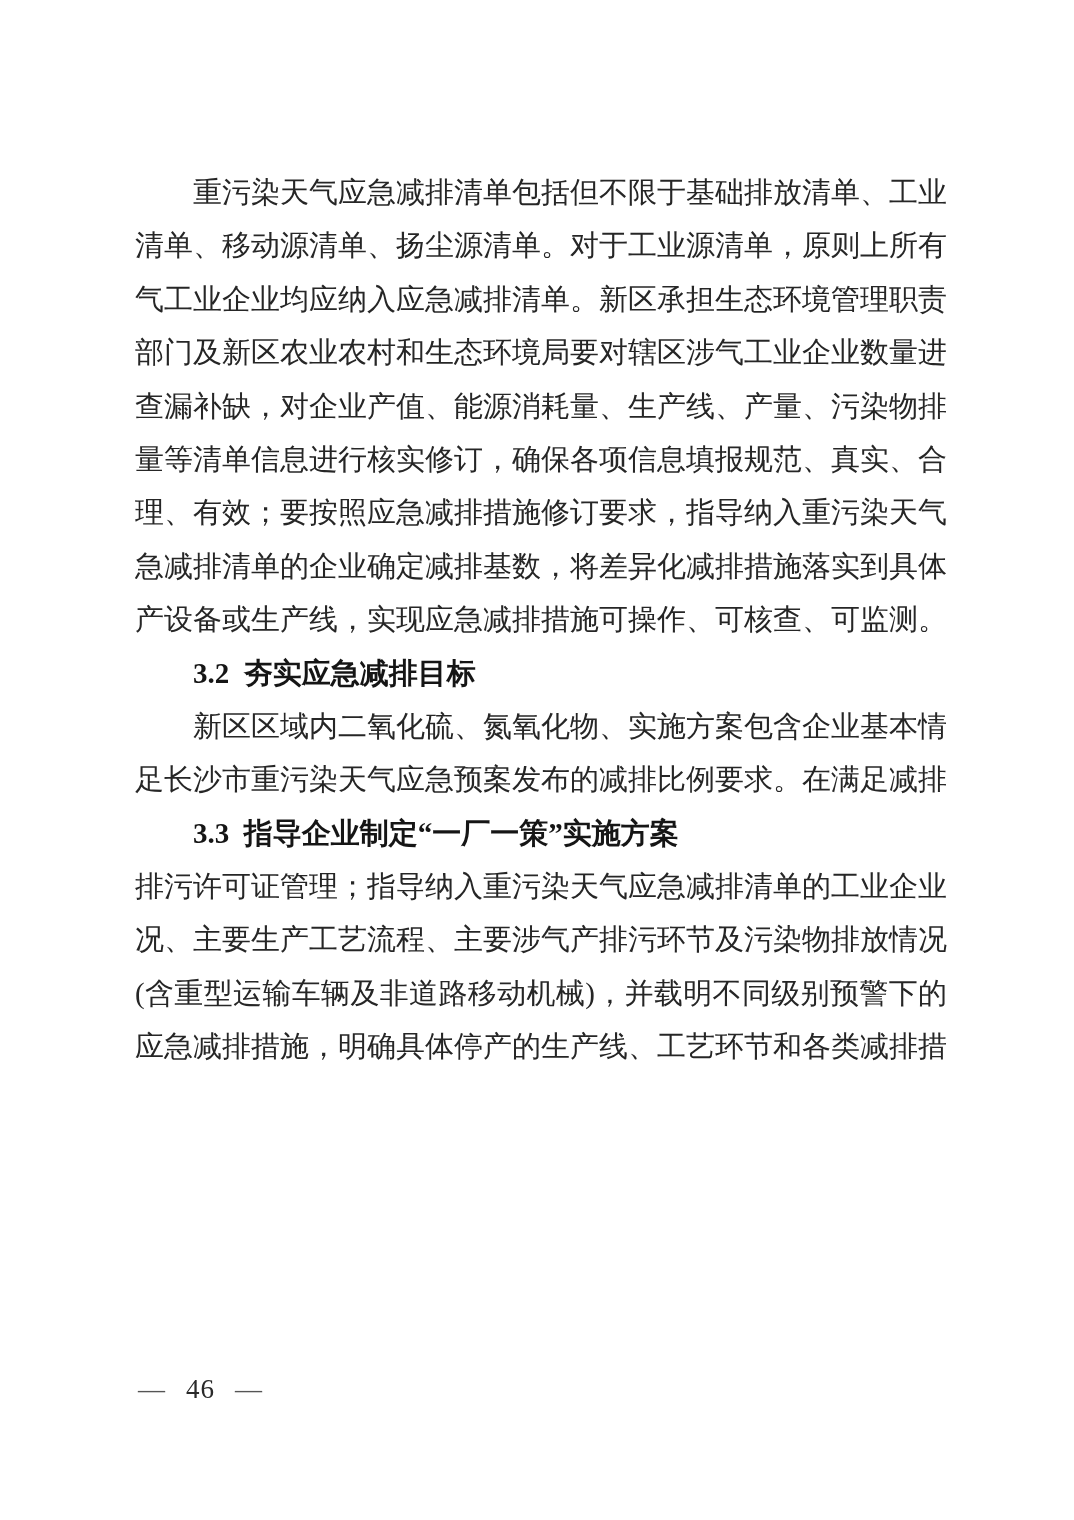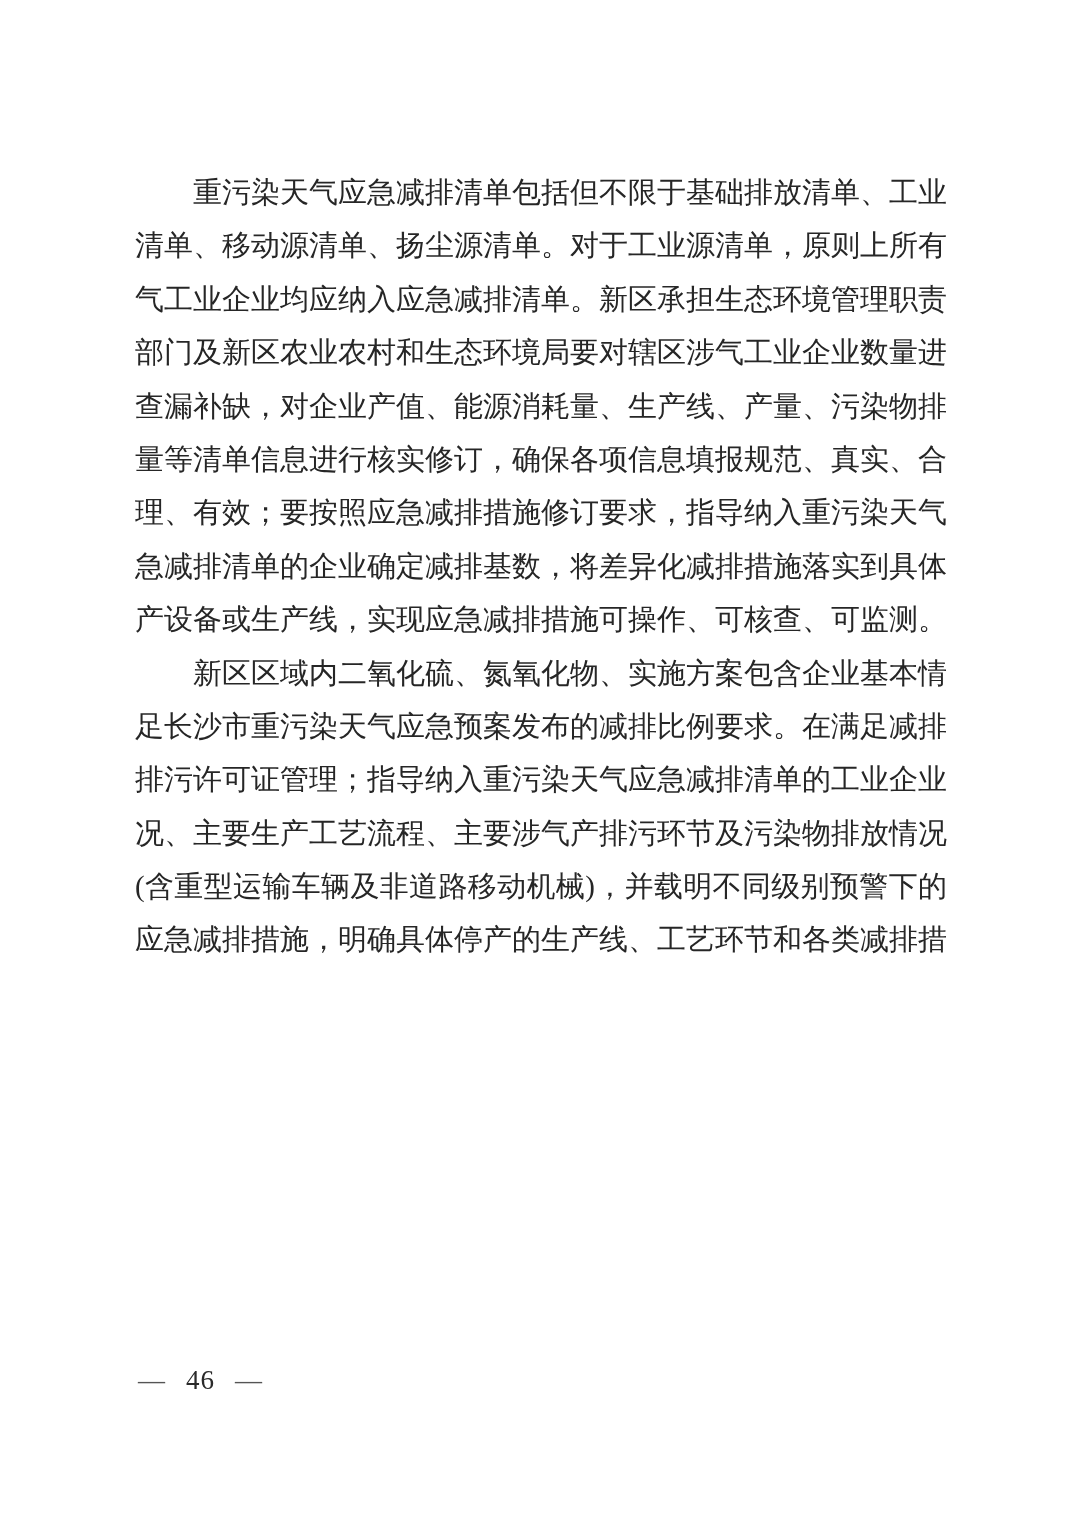--- a/index.html
+++ b/index.html
@@ -38,41 +38,43 @@
     position: absolute;
     left: 138px;
     top: 1355px;
     font-size: 27px;
     line-height: 40px;
     color: #3c3c3c;
     letter-spacing: 1px;
   }
   .footer .pagenum {
     display: inline-block;
-    margin: 5px 20px;
+    margin: 14px 20px;
     color: #2a2a2a;
   }
   .footer .dash { color: #555555; }
 </style>
 </head>
 <body>
 
 <div class="page">
   <div class="content" id="content">
       <div class="line body indent">重污染天气应急减排清单包括但不限于基础排放清单、工业源</div>
       <div class="line body">清单、移动源清单、扬尘源清单。对于工业源清单，原则上所有涉</div>
       <div class="line body">气工业企业均应纳入应急减排清单。新区承担生态环境管理职责的</div>
       <div class="line body">部门及新区农业农村和生态环境局要对辖区涉气工业企业数量进行</div>
       <div class="line body">查漏补缺，对企业产值、能源消耗量、生产线、产量、污染物排放</div>
       <div class="line body">量等清单信息进行核实修订，确保各项信息填报规范、真实、合</div>
       <div class="line body">理、有效；要按照应急减排措施修订要求，指导纳入重污染天气应</div>
       <div class="line body">急减排清单的企业确定减排基数，将差异化减排措施落实到具体生</div>
       <div class="line body last">产设备或生产线，实现应急减排措施可操作、可核查、可监测。</div>
+      <div class="line heading indent last">3.2  夯实应急减排目标</div>
       <div class="line body indent">新区区域内二氧化硫、氮氧化物、实施方案包含企业基本情</div>
       <div class="line body">足长沙市重污染天气应急预案发布的减排比例要求。在满足减排</div>
+      <div class="line heading indent last">3.3  指导企业制定“一厂一策”实施方案</div>
       <div class="line body">排污许可证管理；指导纳入重污染天气应急减排清单的工业企业</div>
       <div class="line body">况、主要生产工艺流程、主要涉气产排污环节及污染物排放情况</div>
       <div class="line body">(含重型运输车辆及非道路移动机械)，并载明不同级别预警下的</div>
       <div class="line body">应急减排措施，明确具体停产的生产线、工艺环节和各类减排措</div>
     </div>
   <div class="footer">
     <span class="dash">—</span><span class="pagenum">46</span><span class="dash">—</span>
   </div>
 </div>
 

